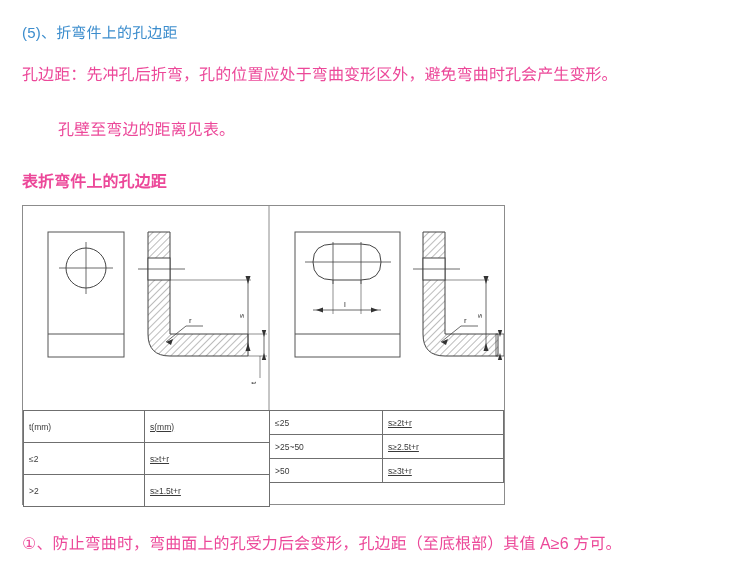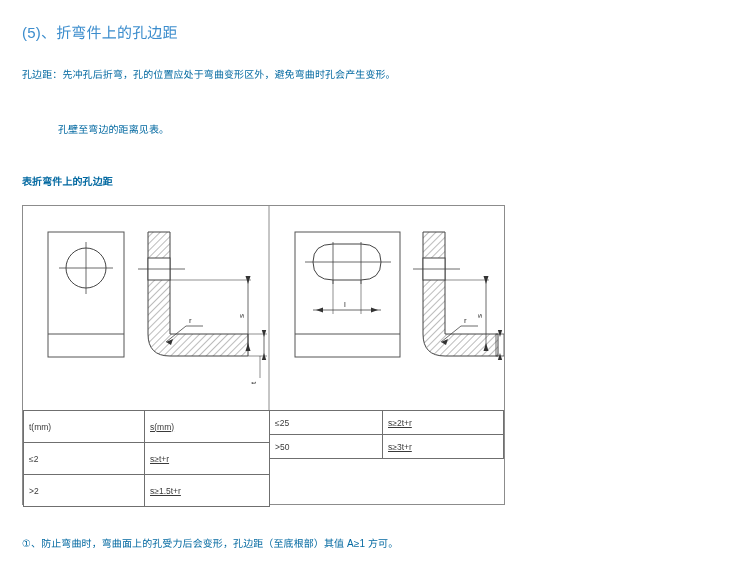--- a/index.html
+++ b/index.html
@@ -33,23 +33,23 @@
     line-height: 22px;
     color: #3c8dcd;
     letter-spacing: 0.2px;
     white-space: nowrap;
     margin-top: 8px;
   }
 
   .para {
     position: absolute;
     left: 22px;
-    font-size: 10px;
+    font-size: 16px;
     line-height: 24px;
-    color: #0369a1;
+    color: #ec4899;
     white-space: nowrap;
     letter-spacing: 0.1px;
   }
   .para-1 { top: 63px; }
   .para-2 { top: 118px; margin-left: 36px; }
   .para-3 { top: 170px; font-weight: bold; }
   .para-4 { top: 532px; }
 
   
   .figure-box {
@@ -224,21 +224,25 @@
     </tbody>
   </table>
 
   <table class="tbl tbl-right" style="left: 269px; top: 410px;">
     <tbody>
       <tr>
         <td class="l k1">≤25</td>
         <td class="c k2">s≥2t+r</td>
       </tr>
       <tr>
+        <td class="l k1">&gt;25~50</td>
+        <td class="c k2">s≥2.5t+r</td>
+      </tr>
+      <tr>
         <td class="l k1">&gt;50</td>
         <td class="c k2">s≥3t+r</td>
       </tr>
     </tbody>
   </table>
 
-  <div class="para para-4">①、防止弯曲时，弯曲面上的孔受力后会变形，孔边距（至底根部）其值 A≥1 方可。</div>
+  <div class="para para-4">①、防止弯曲时，弯曲面上的孔受力后会变形，孔边距（至底根部）其值 A≥6 方可。</div>
 
 </div>
 
 </body></html>

